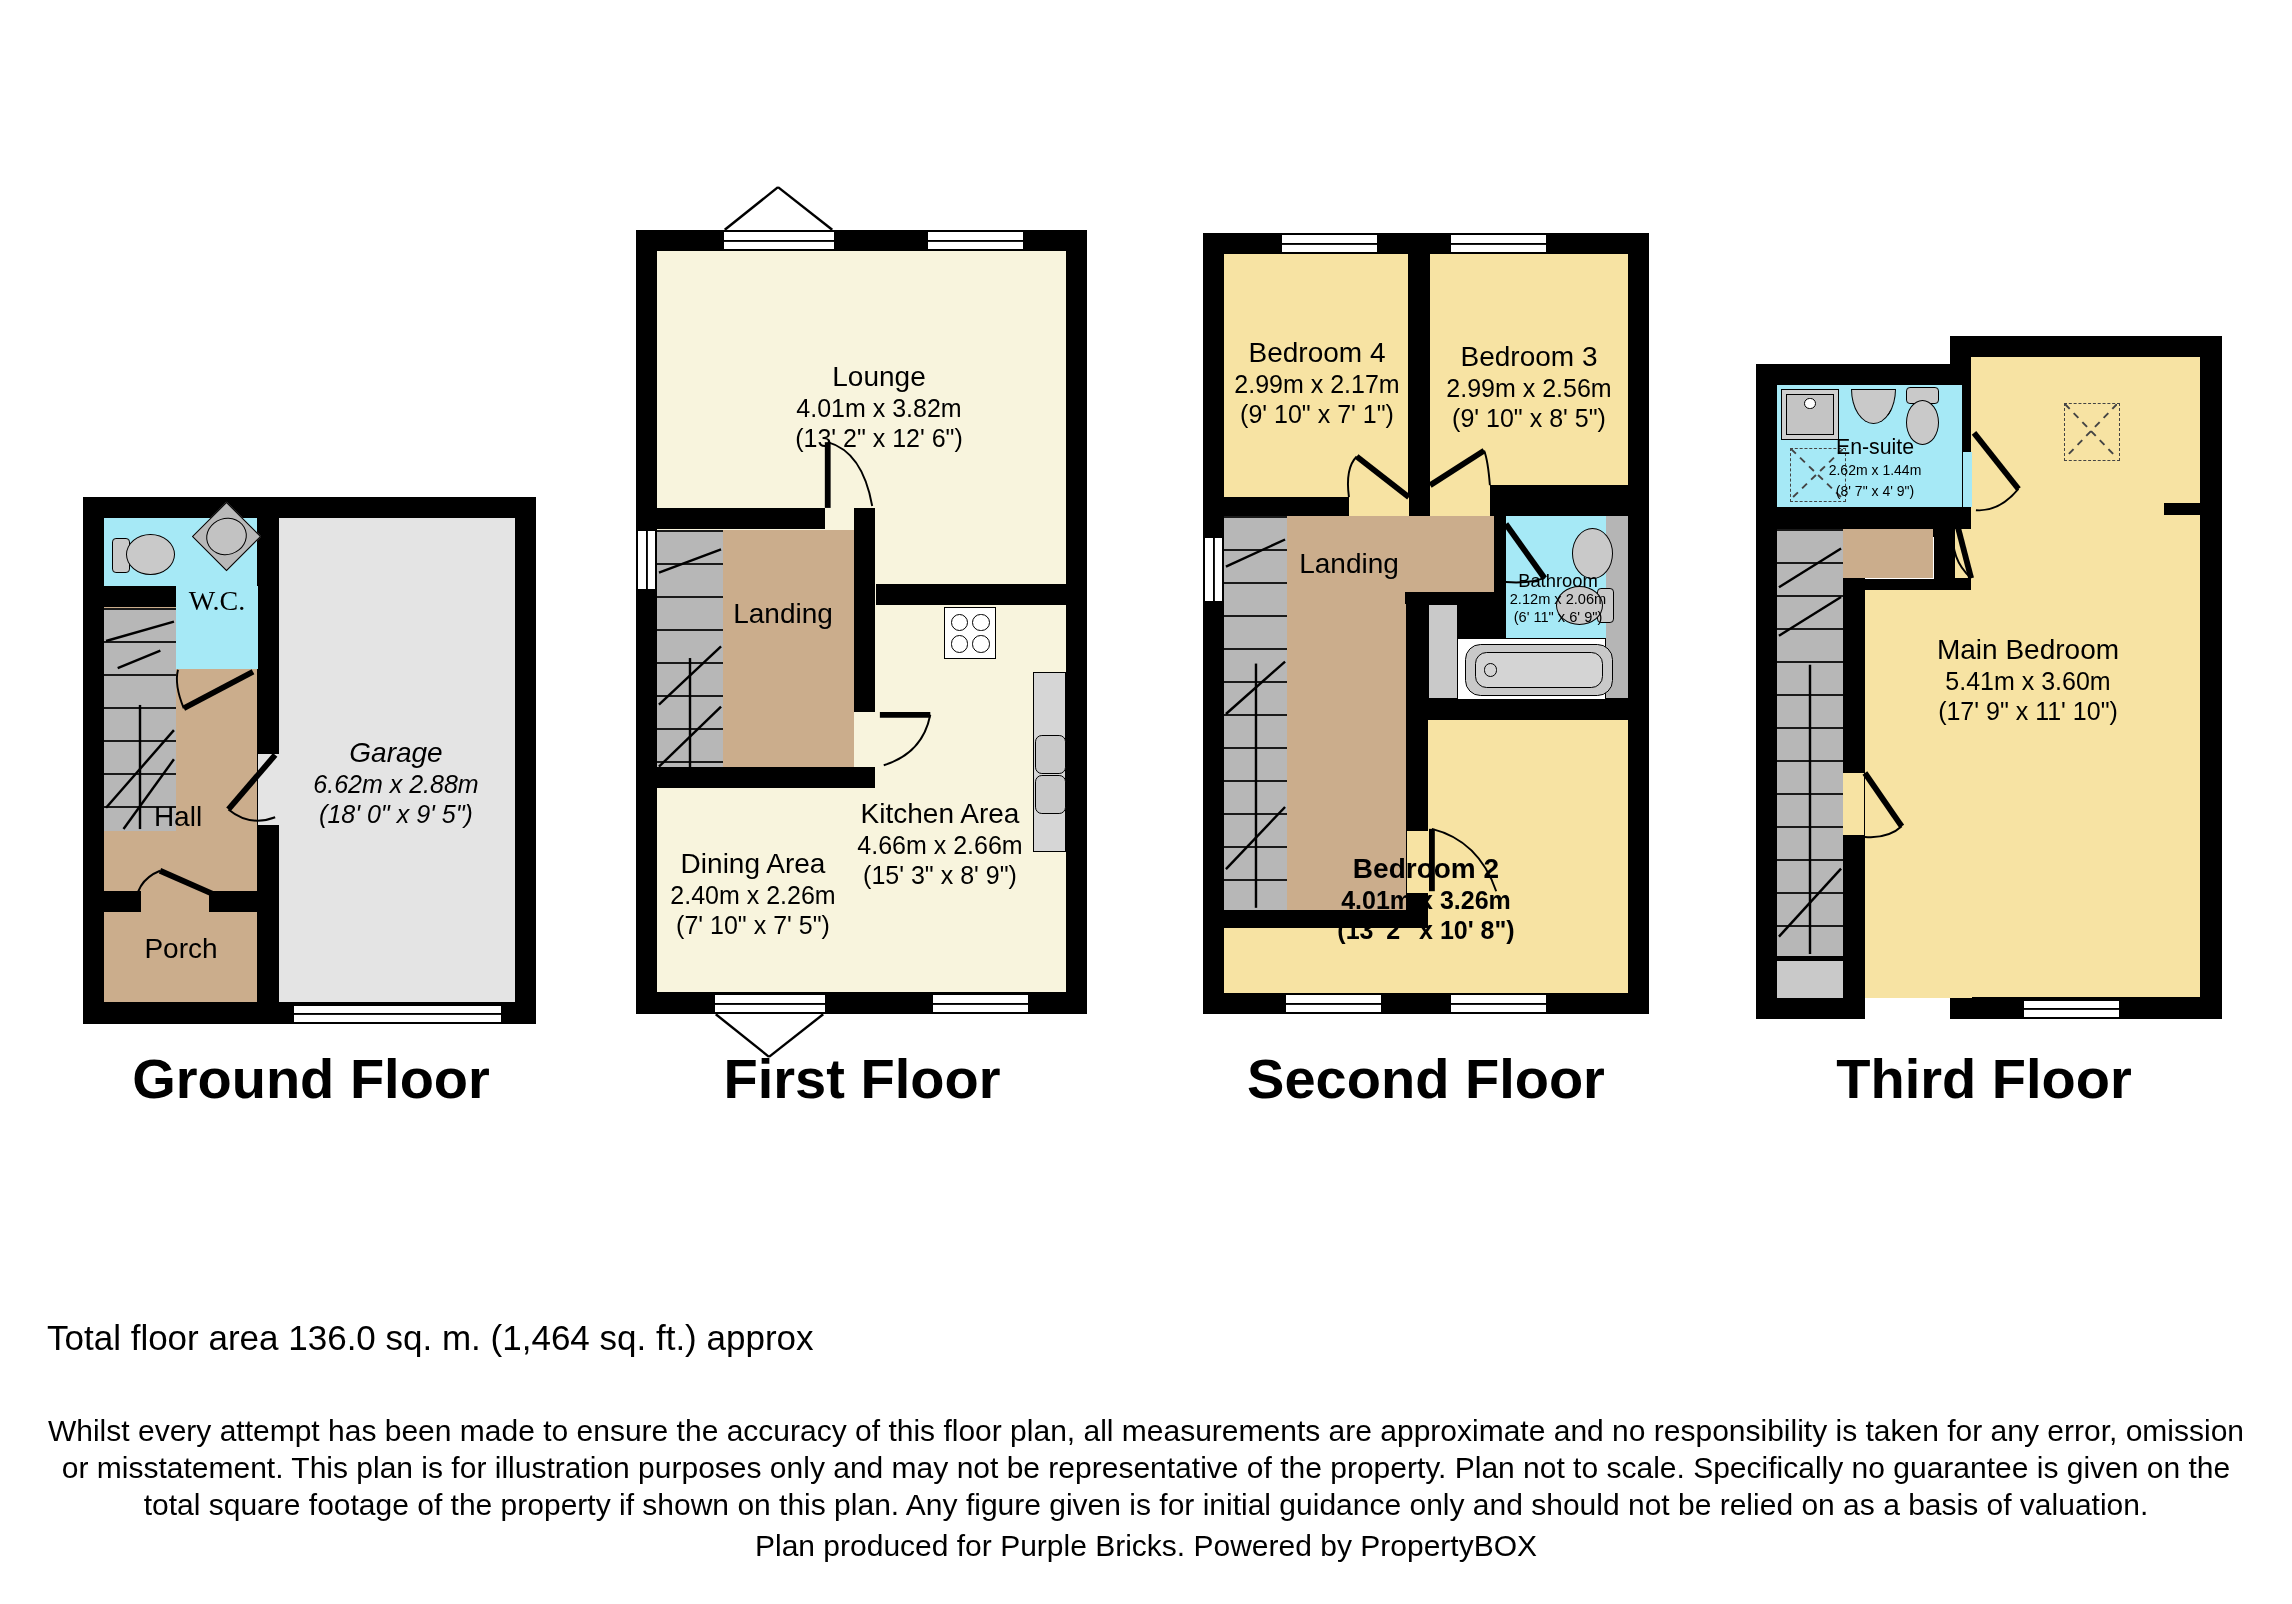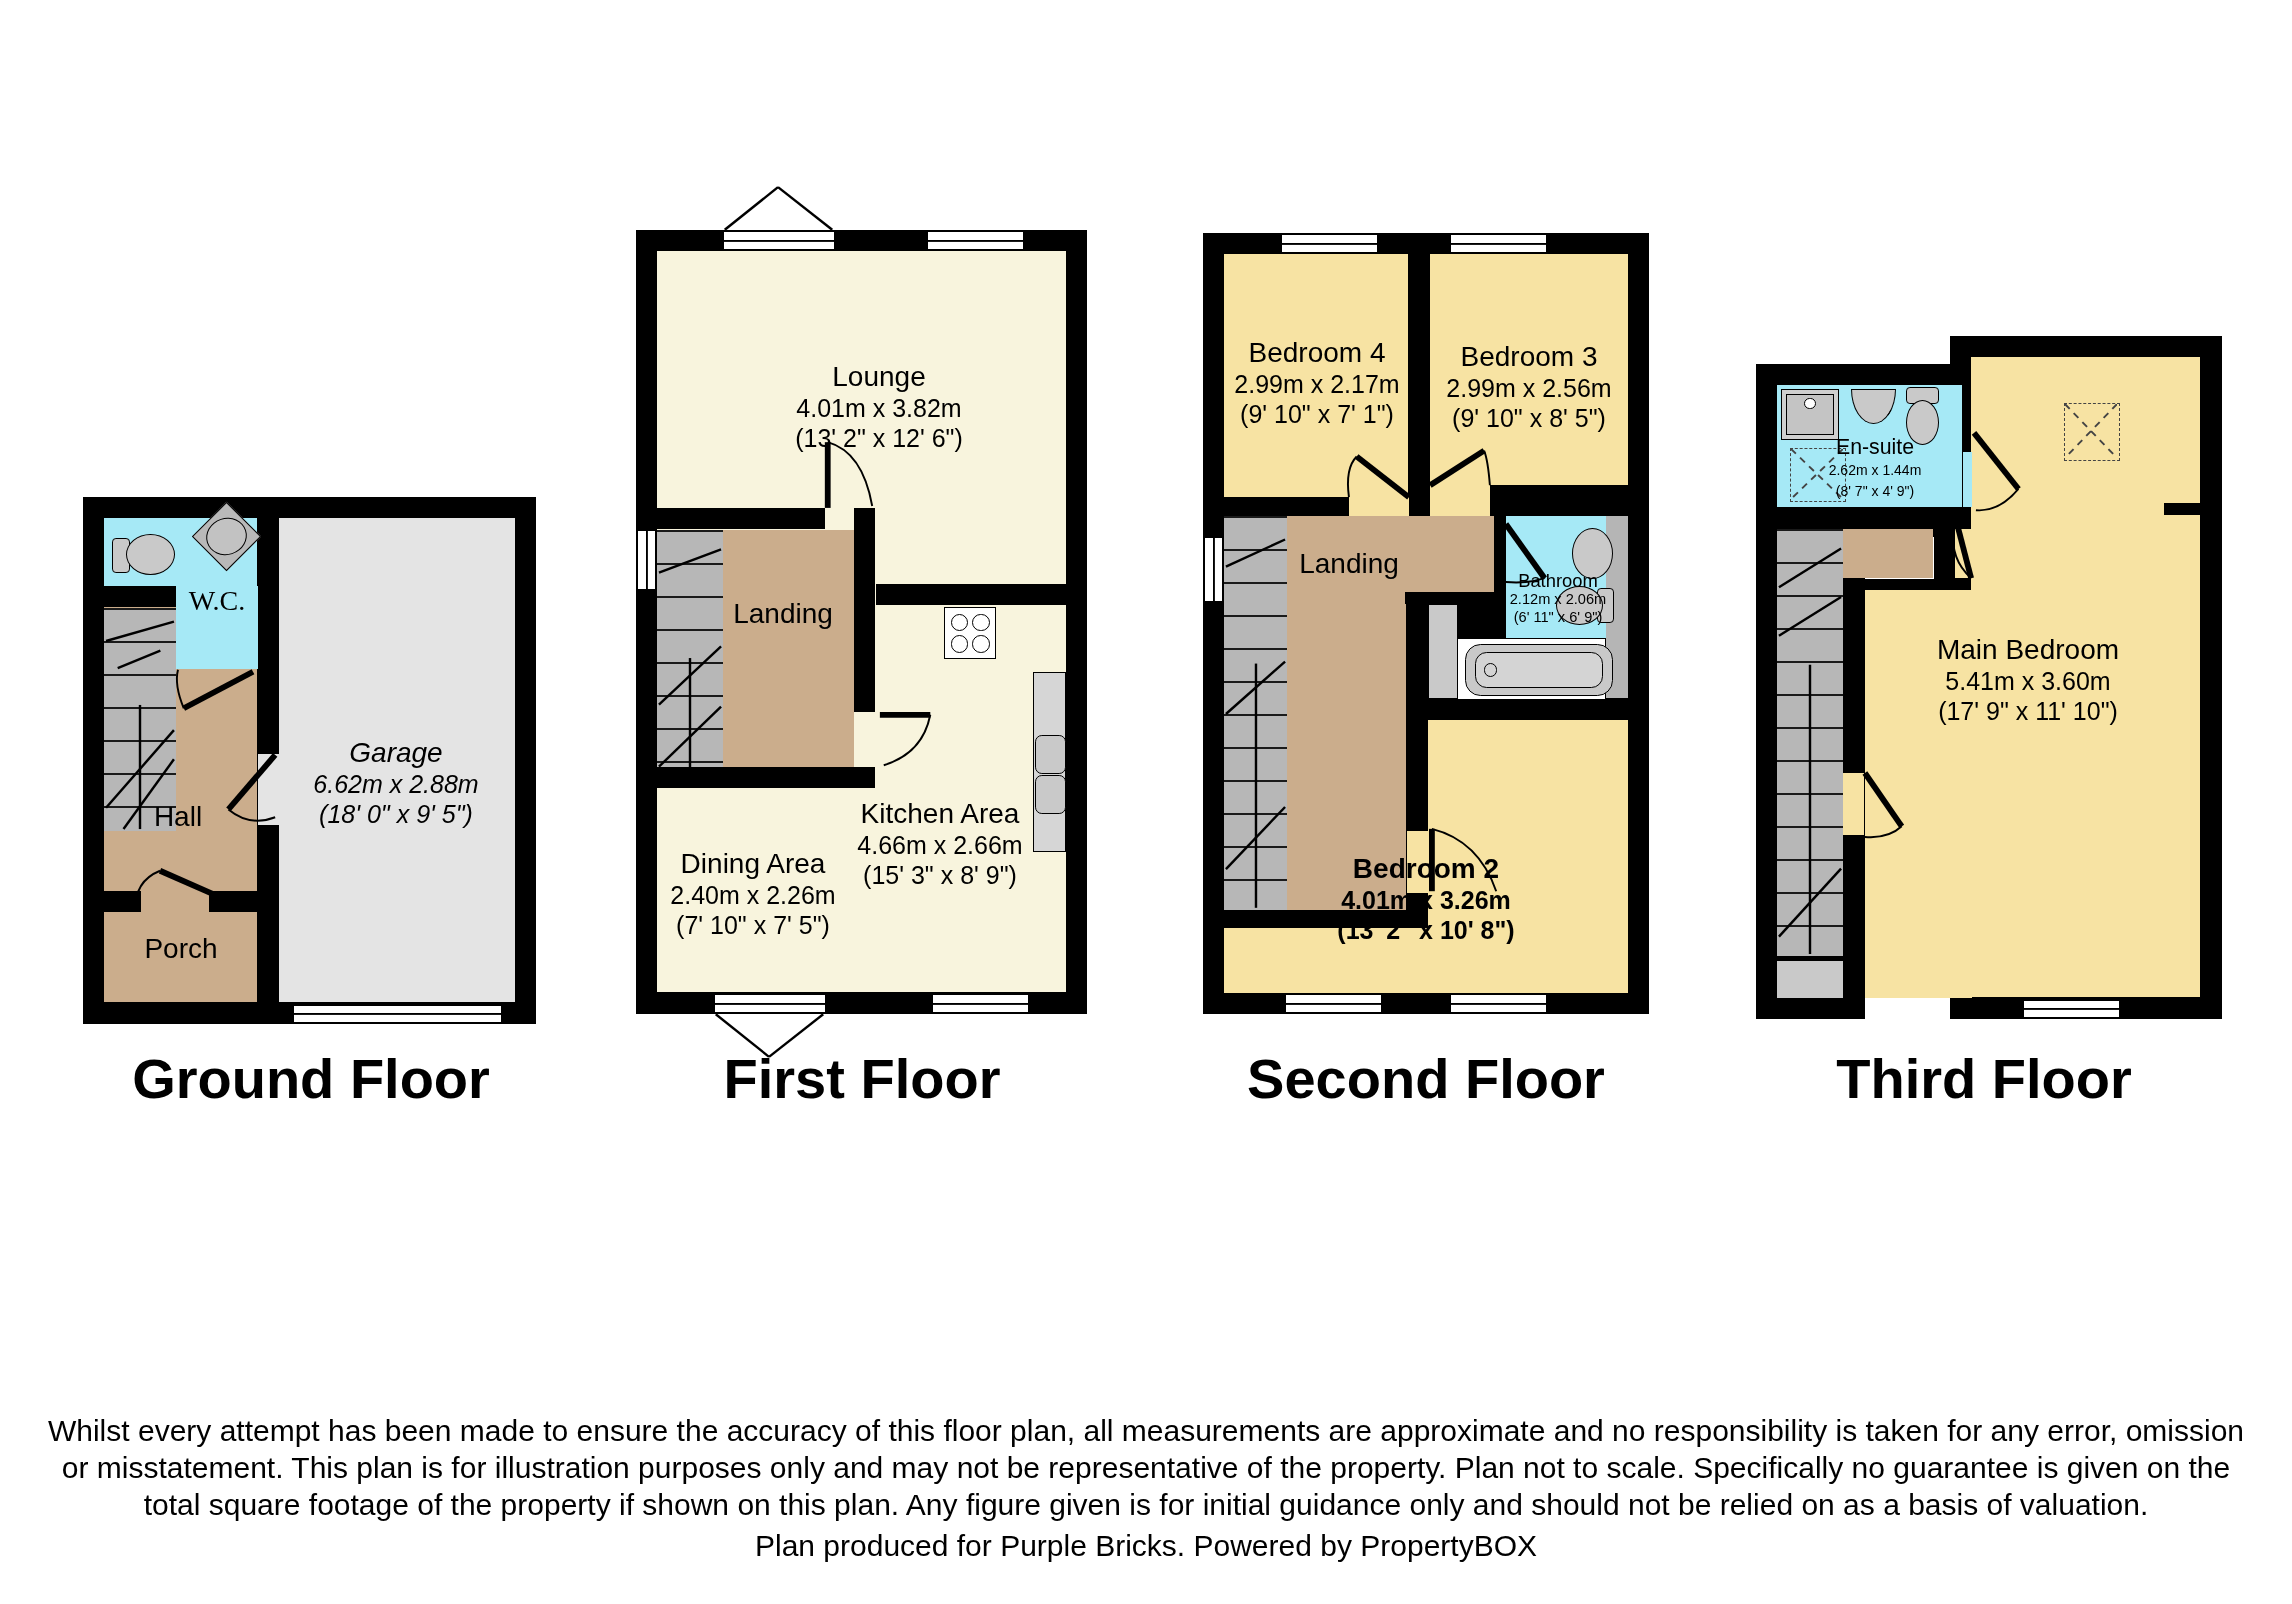--- a/index.html
+++ b/index.html
@@ -351,17 +351,18 @@
       <div class="dm">5.41m x 3.60m</div>
       <div class="dm">(17' 9" x 11' 10")</div>
     </div>
   </div>
 
   <div class="title" style="left:311px;top:1046px;">Ground Floor</div>
   <div class="title" style="left:862px;top:1046px;">First Floor</div>
   <div class="title" style="left:1426px;top:1046px;">Second Floor</div>
   <div class="title" style="left:1984px;top:1046px;">Third Floor</div>
 
+  <div class="footer-area" style="left:47px;top:1318px;">Total floor area 136.0 sq. m. (1,464 sq. ft.) approx</div>
   <div class="legal" style="left:40px;top:1412px;width:2212px;">Whilst every attempt has been made to ensure the accuracy of this floor plan, all measurements are approximate and no responsibility is taken for any error, omission or misstatement. This plan is for illustration purposes only and may not be representative of the property. Plan not to scale. Specifically no guarantee is given on the total square footage of the property if shown on this plan. Any figure given is for initial guidance only and should not be relied on as a basis of valuation.</div>
   <div class="legal" style="left:40px;top:1527px;width:2212px;">Plan produced for Purple Bricks. Powered by PropertyBOX</div>
 
 </div>
 
 
 </body></html>

